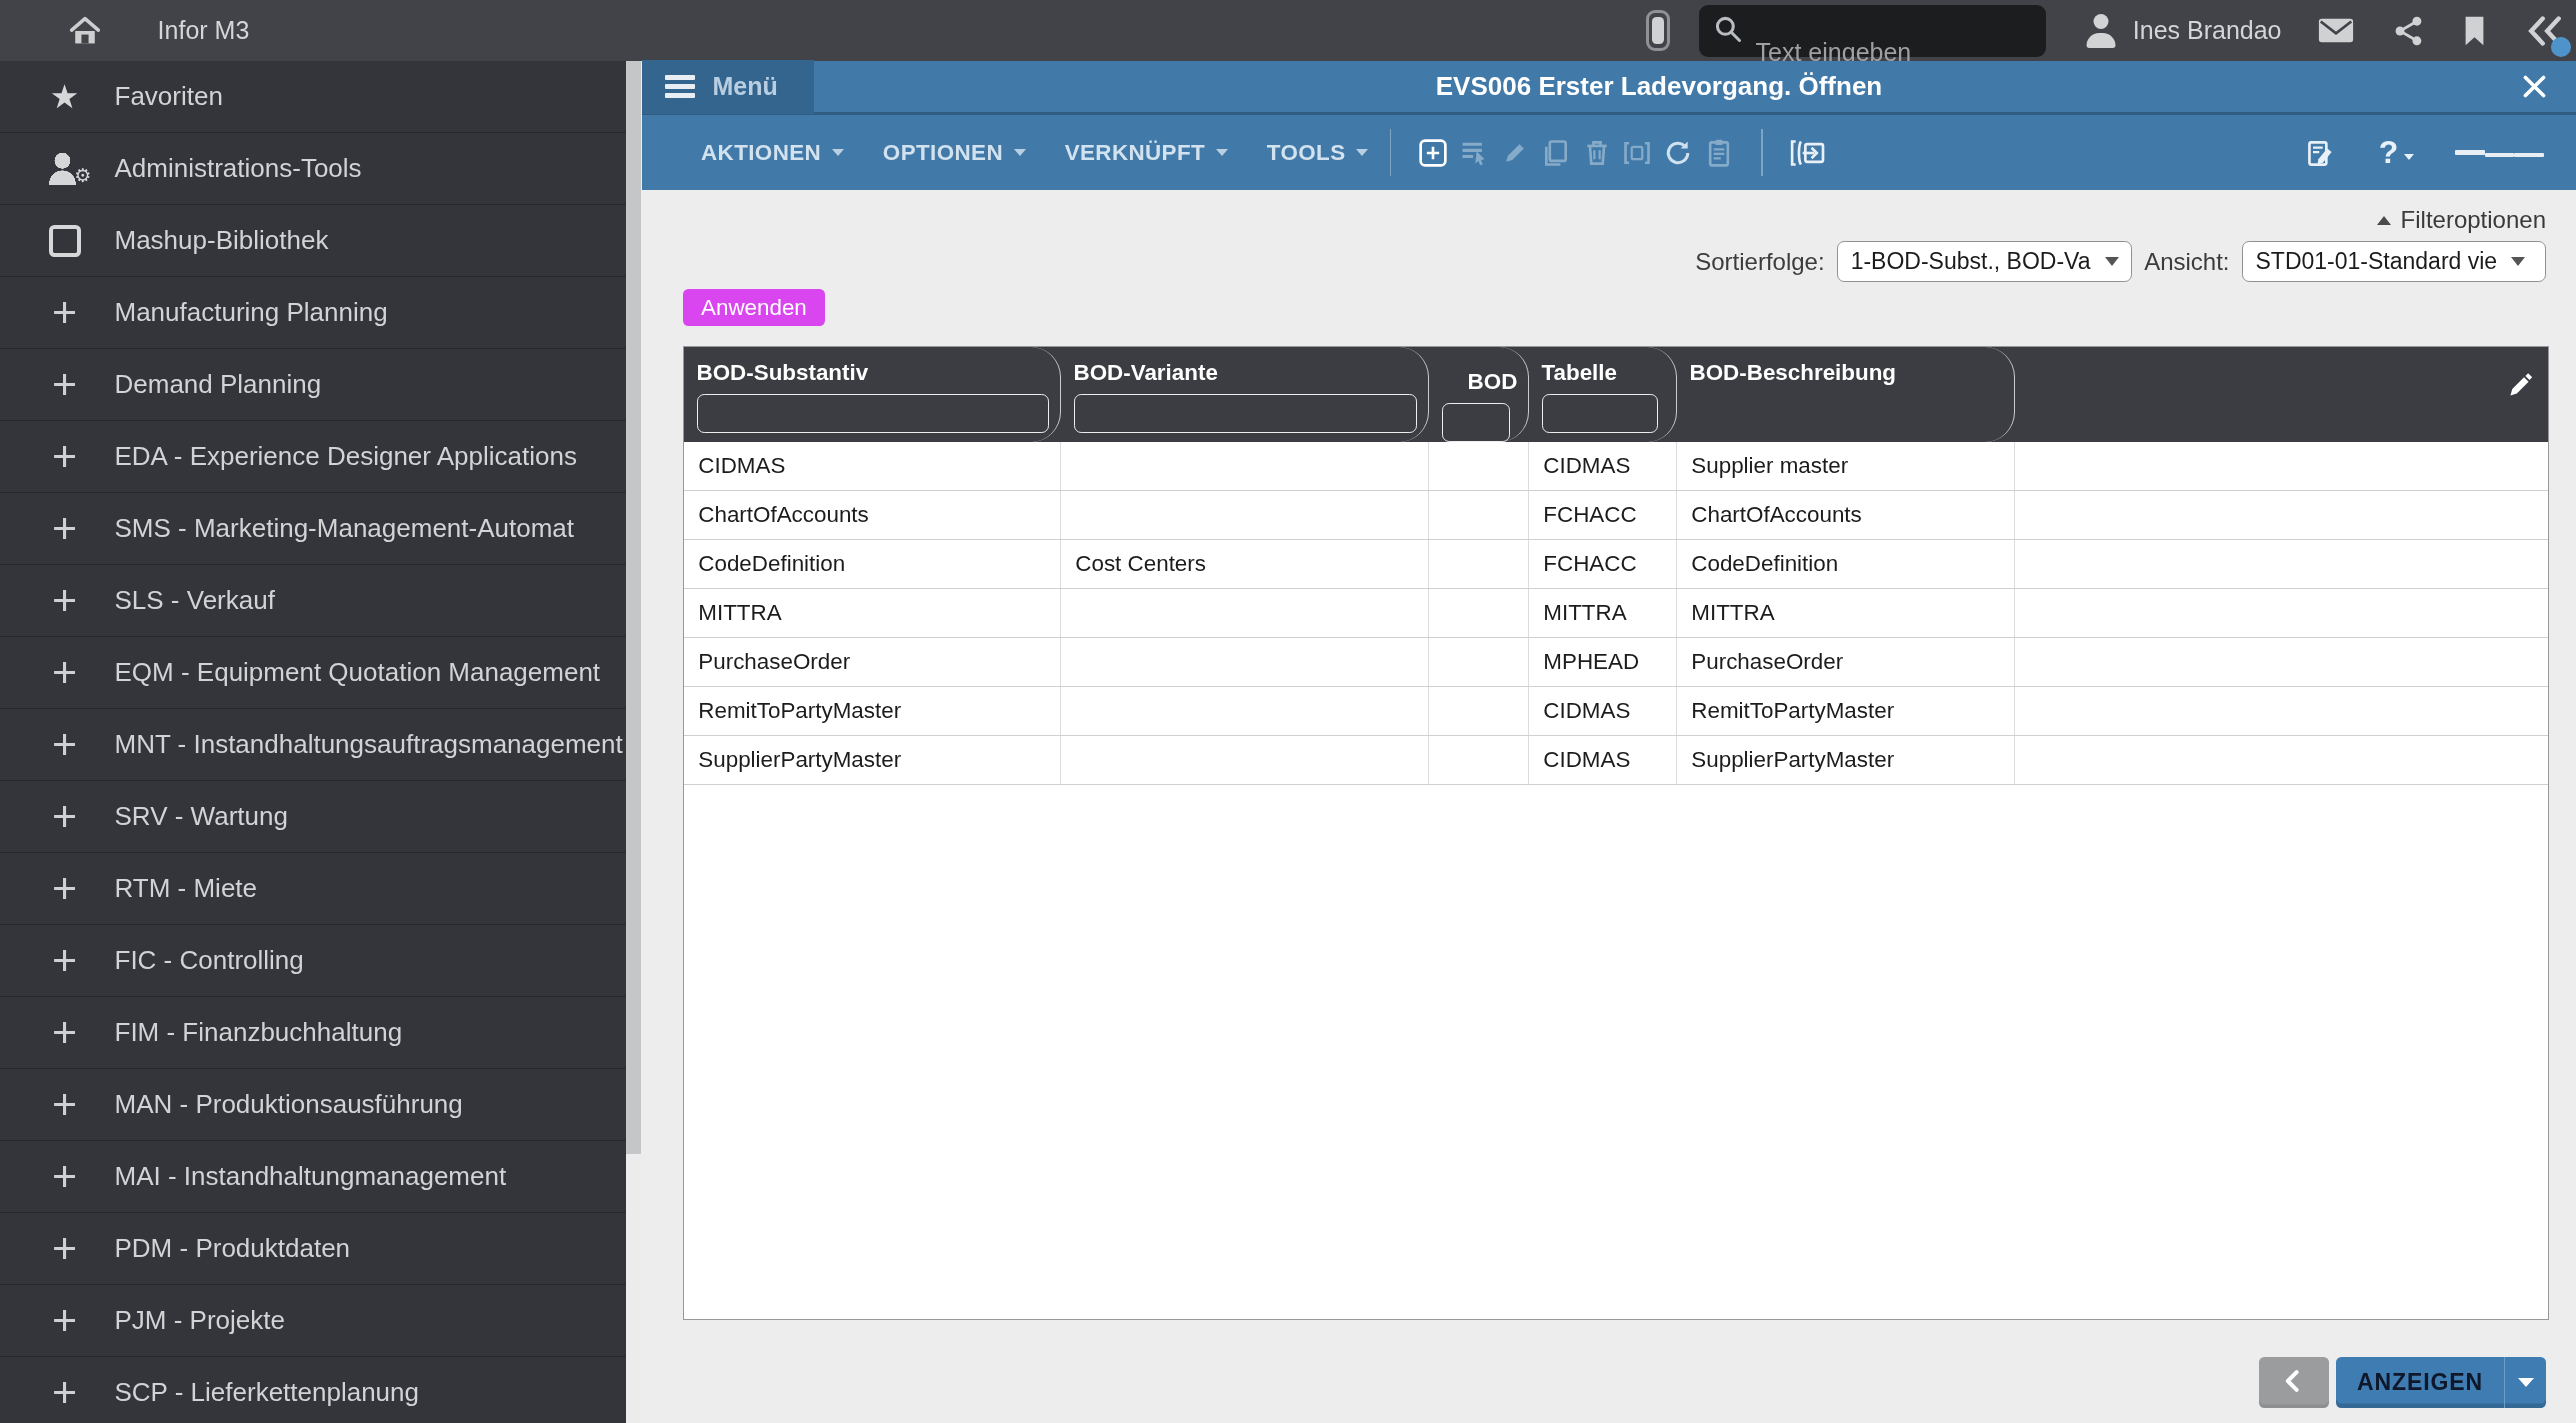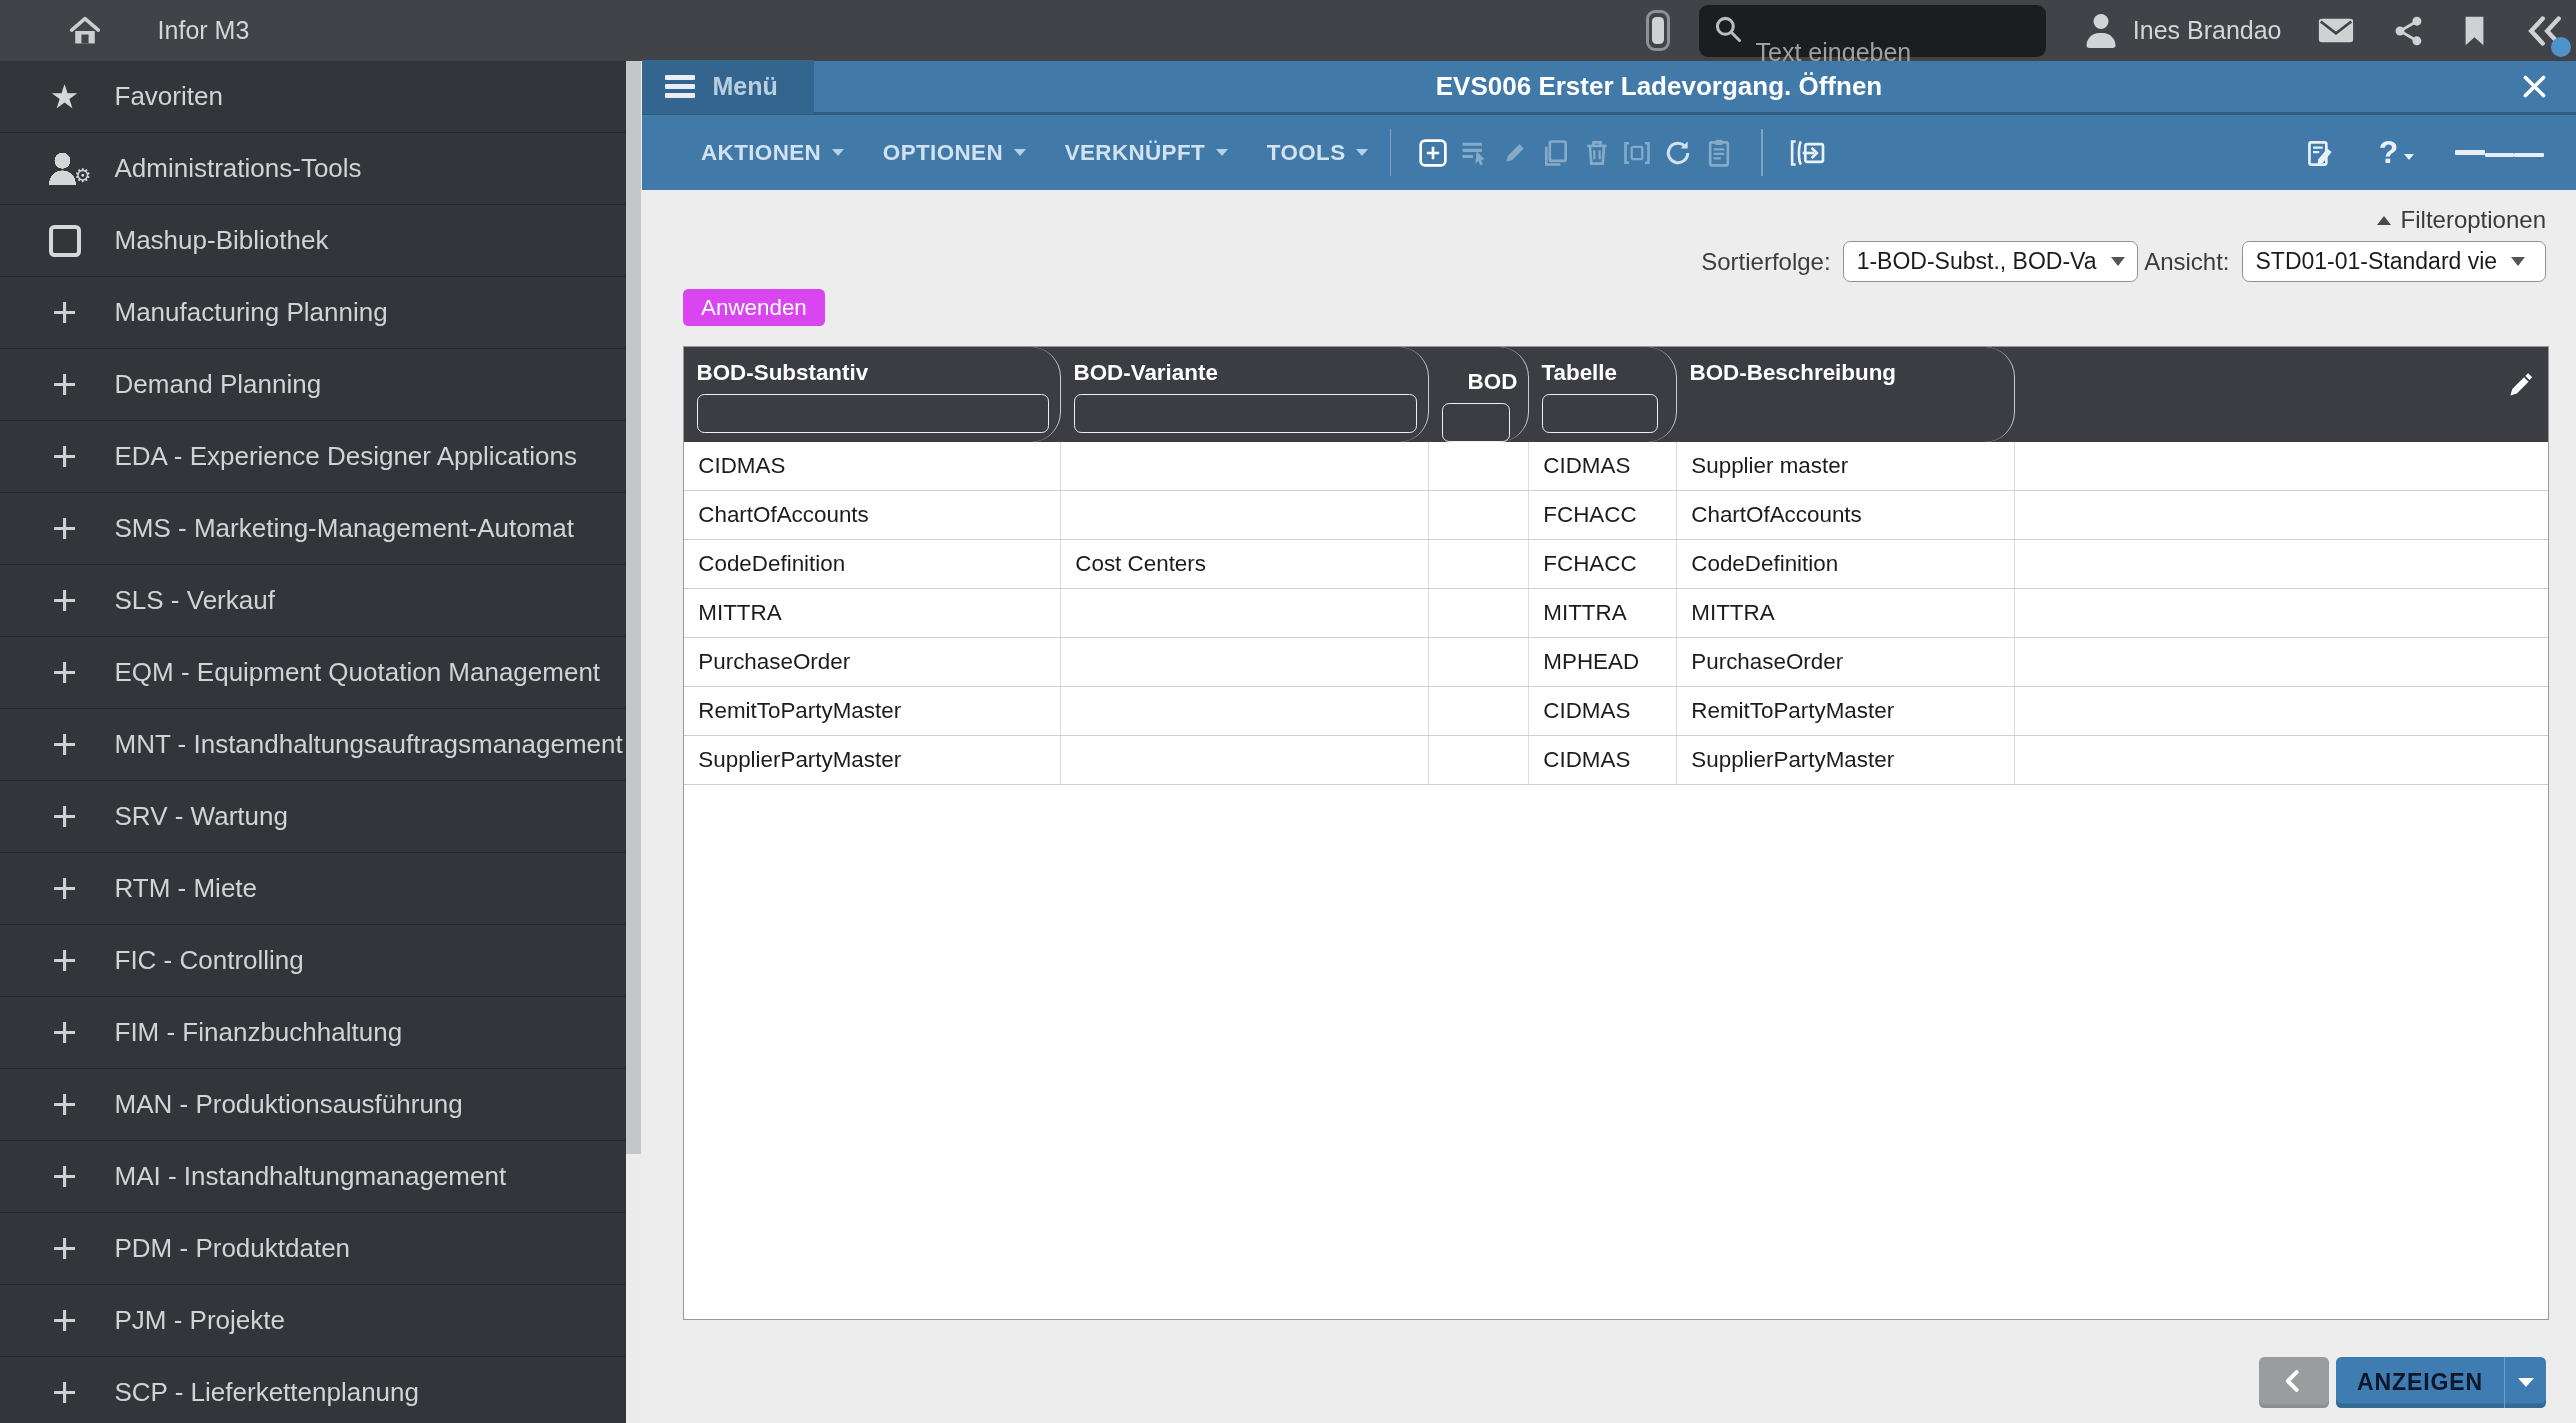--- a/index.html
+++ b/index.html
@@ -88,21 +88,21 @@
     gap:9.8px; font-size:24px; color:#3a3a3a; cursor:pointer; }
   .caret-up { width:0; height:0; border-left:7.2px solid transparent; border-right:7.2px solid transparent;
     border-bottom:9px solid #4a4a4a; display:inline-block; }
   .sortrow { position:absolute; top:51px; right:30px; display:flex; align-items:center; height:41px; }
   .flabel { font-size:24px; color:#3c3c3c; margin-right:12.5px; }
   .dropdown { height:41px; background:#ffffff; border:1.8px solid #8f9092; border-radius:7.2px;
     display:flex; align-items:center; padding:0 12.5px; cursor:pointer; }
   .dropdown span { font-size:23px; color:#1c1c1c; white-space:nowrap; }
   .dd-caret { width:0; height:0; border-left:7.2px solid transparent; border-right:7.2px solid transparent;
     border-top:9px solid #555; margin-left:14.3px; }
-  .dd-sort { width:295px; margin-right:6px; }
+  .dd-sort { width:295px; margin-right:12px; }
   .dd-view { width:304px; }
 
   .apply { position:absolute; left:41px; top:99px; height:37px; padding:0 18px;
     background:#d946ef; border:none; border-radius:5.4px; color:#ffffff; font-size:22.4px;
     font-family:"Liberation Sans",sans-serif; cursor:pointer; }
 
   .tablewrap { position:absolute; left:41px; top:156px; width:1866px; height:974px;
     background:#ffffff; border:1.8px solid #98989a; display:flex; flex-direction:column; }
   .thead { height:95px; background:#3b3d42; display:flex; flex-shrink:0; }
   .th { padding:12.5px 10.7px 0 12.5px; border-right:1.8px solid #caccce; display:flex; flex-direction:column;border-radius:30px; }

